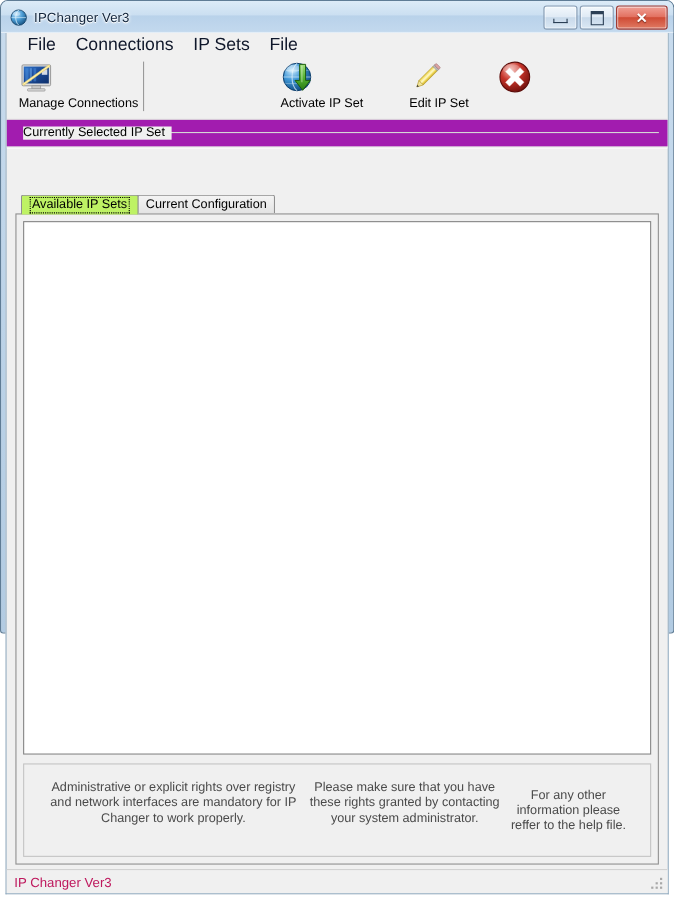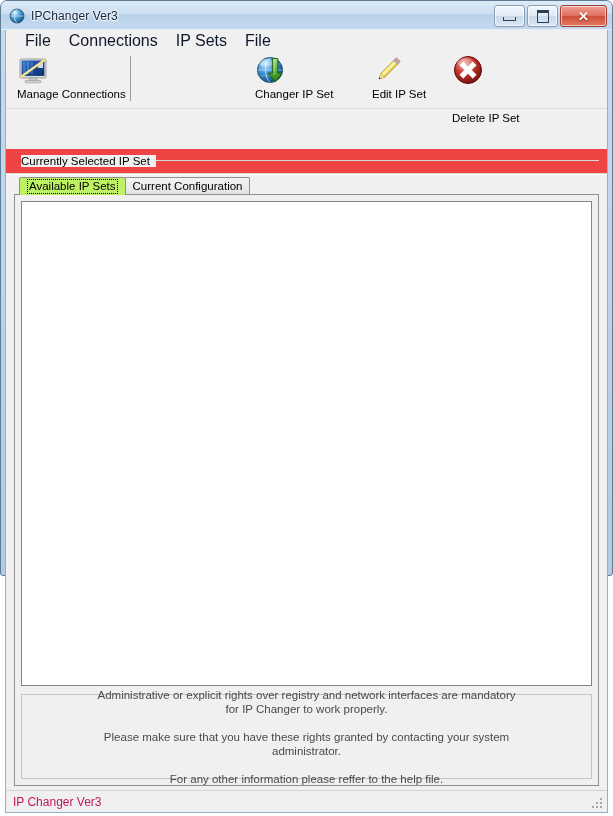--- a/index.html
+++ b/index.html
@@ -161,27 +161,26 @@
     top: 4px;
     left: 124px;
     width: 1px;
     height: 45px;
     background: #9a9a9a;
   }
 
   
   #selected-strip {
     height: 24px;
-    background: #ef4444;
+    background: #a21caf;
     display: flex;
     align-items: center;
     padding-left: 15px;
     box-sizing: border-box;
     position: relative;
-    margin-top: 40px;
   }
   #selected-strip .sel-label {
     font-size: 11.5px;
     color: #000000;
     background: #f0f0f0;
     padding-right: 6px;
     z-index: 2;
   }
   #selected-strip .sel-rule {
     position: absolute;
@@ -266,21 +265,21 @@
   #infobox {
     position: absolute;
     left: 6px;
     right: 6px;
     top: 499px;
     bottom: 6px;
     background: #f0f0f0;
     border: 1px solid #c4c4c4;
     box-sizing: border-box;
     display: flex;
-    flex-direction: column;
+    flex-direction: row;
     align-items: center;
     justify-content: center;
     padding: 6px 20px;
   }
   .info-para {
     font-size: 11.5px;
     color: #4a4a4a;
     text-align: center;
     line-height: 14px;
     margin: 0 0 14px 0;
@@ -409,21 +408,21 @@
             </defs>
             <circle cx="15" cy="16" r="12.5" fill="url(#glb2)" stroke="#0b3c6a" stroke-width="0.9"></circle>
             <path d="M15 3.6 C9 8.4 9 23.6 15 28.4" fill="none" stroke="#dff0fb" stroke-width="1" opacity="0.75"></path>
             <path d="M2.6 16 H27.4" fill="none" stroke="#dff0fb" stroke-width="0.9" opacity="0.6"></path>
             <path d="M4.4 10 H25.6 M4.4 22 H25.6" fill="none" stroke="#dff0fb" stroke-width="0.7" opacity="0.45"></path>
             <ellipse cx="11" cy="8.5" rx="7" ry="3.6" fill="#ffffff" opacity="0.25"></ellipse>
             <path d="M17.4 4.5 h5.4 v14.6 h4.2 l-6.9 9 l-6.9 -9 h4.2 z" fill="url(#arw)" stroke="#1d5c0e" stroke-width="0.9" stroke-linejoin="round"></path>
             <path d="M18.6 5.6 h1.6 v15.2 h-1.6 z" fill="#ffffff" opacity="0.3"></path>
           </svg>
         </div>
-        <div class="tool-label">Changer IP Set</div>
+        <div class="tool-label">Activate IP Set</div>
       </div>
 
       <div class="tool-btn" style="left:366px;">
         <div class="tool-icon">
           <svg width="32" height="32" viewBox="0 0 32 32">
             <defs>
               <linearGradient id="pen" x1="0" y1="0" x2="1" y2="0">
                 <stop offset="0%" stop-color="#e8cf49"></stop>
                 <stop offset="35%" stop-color="#fdf09a"></stop>
                 <stop offset="70%" stop-color="#f3de5c"></stop>

